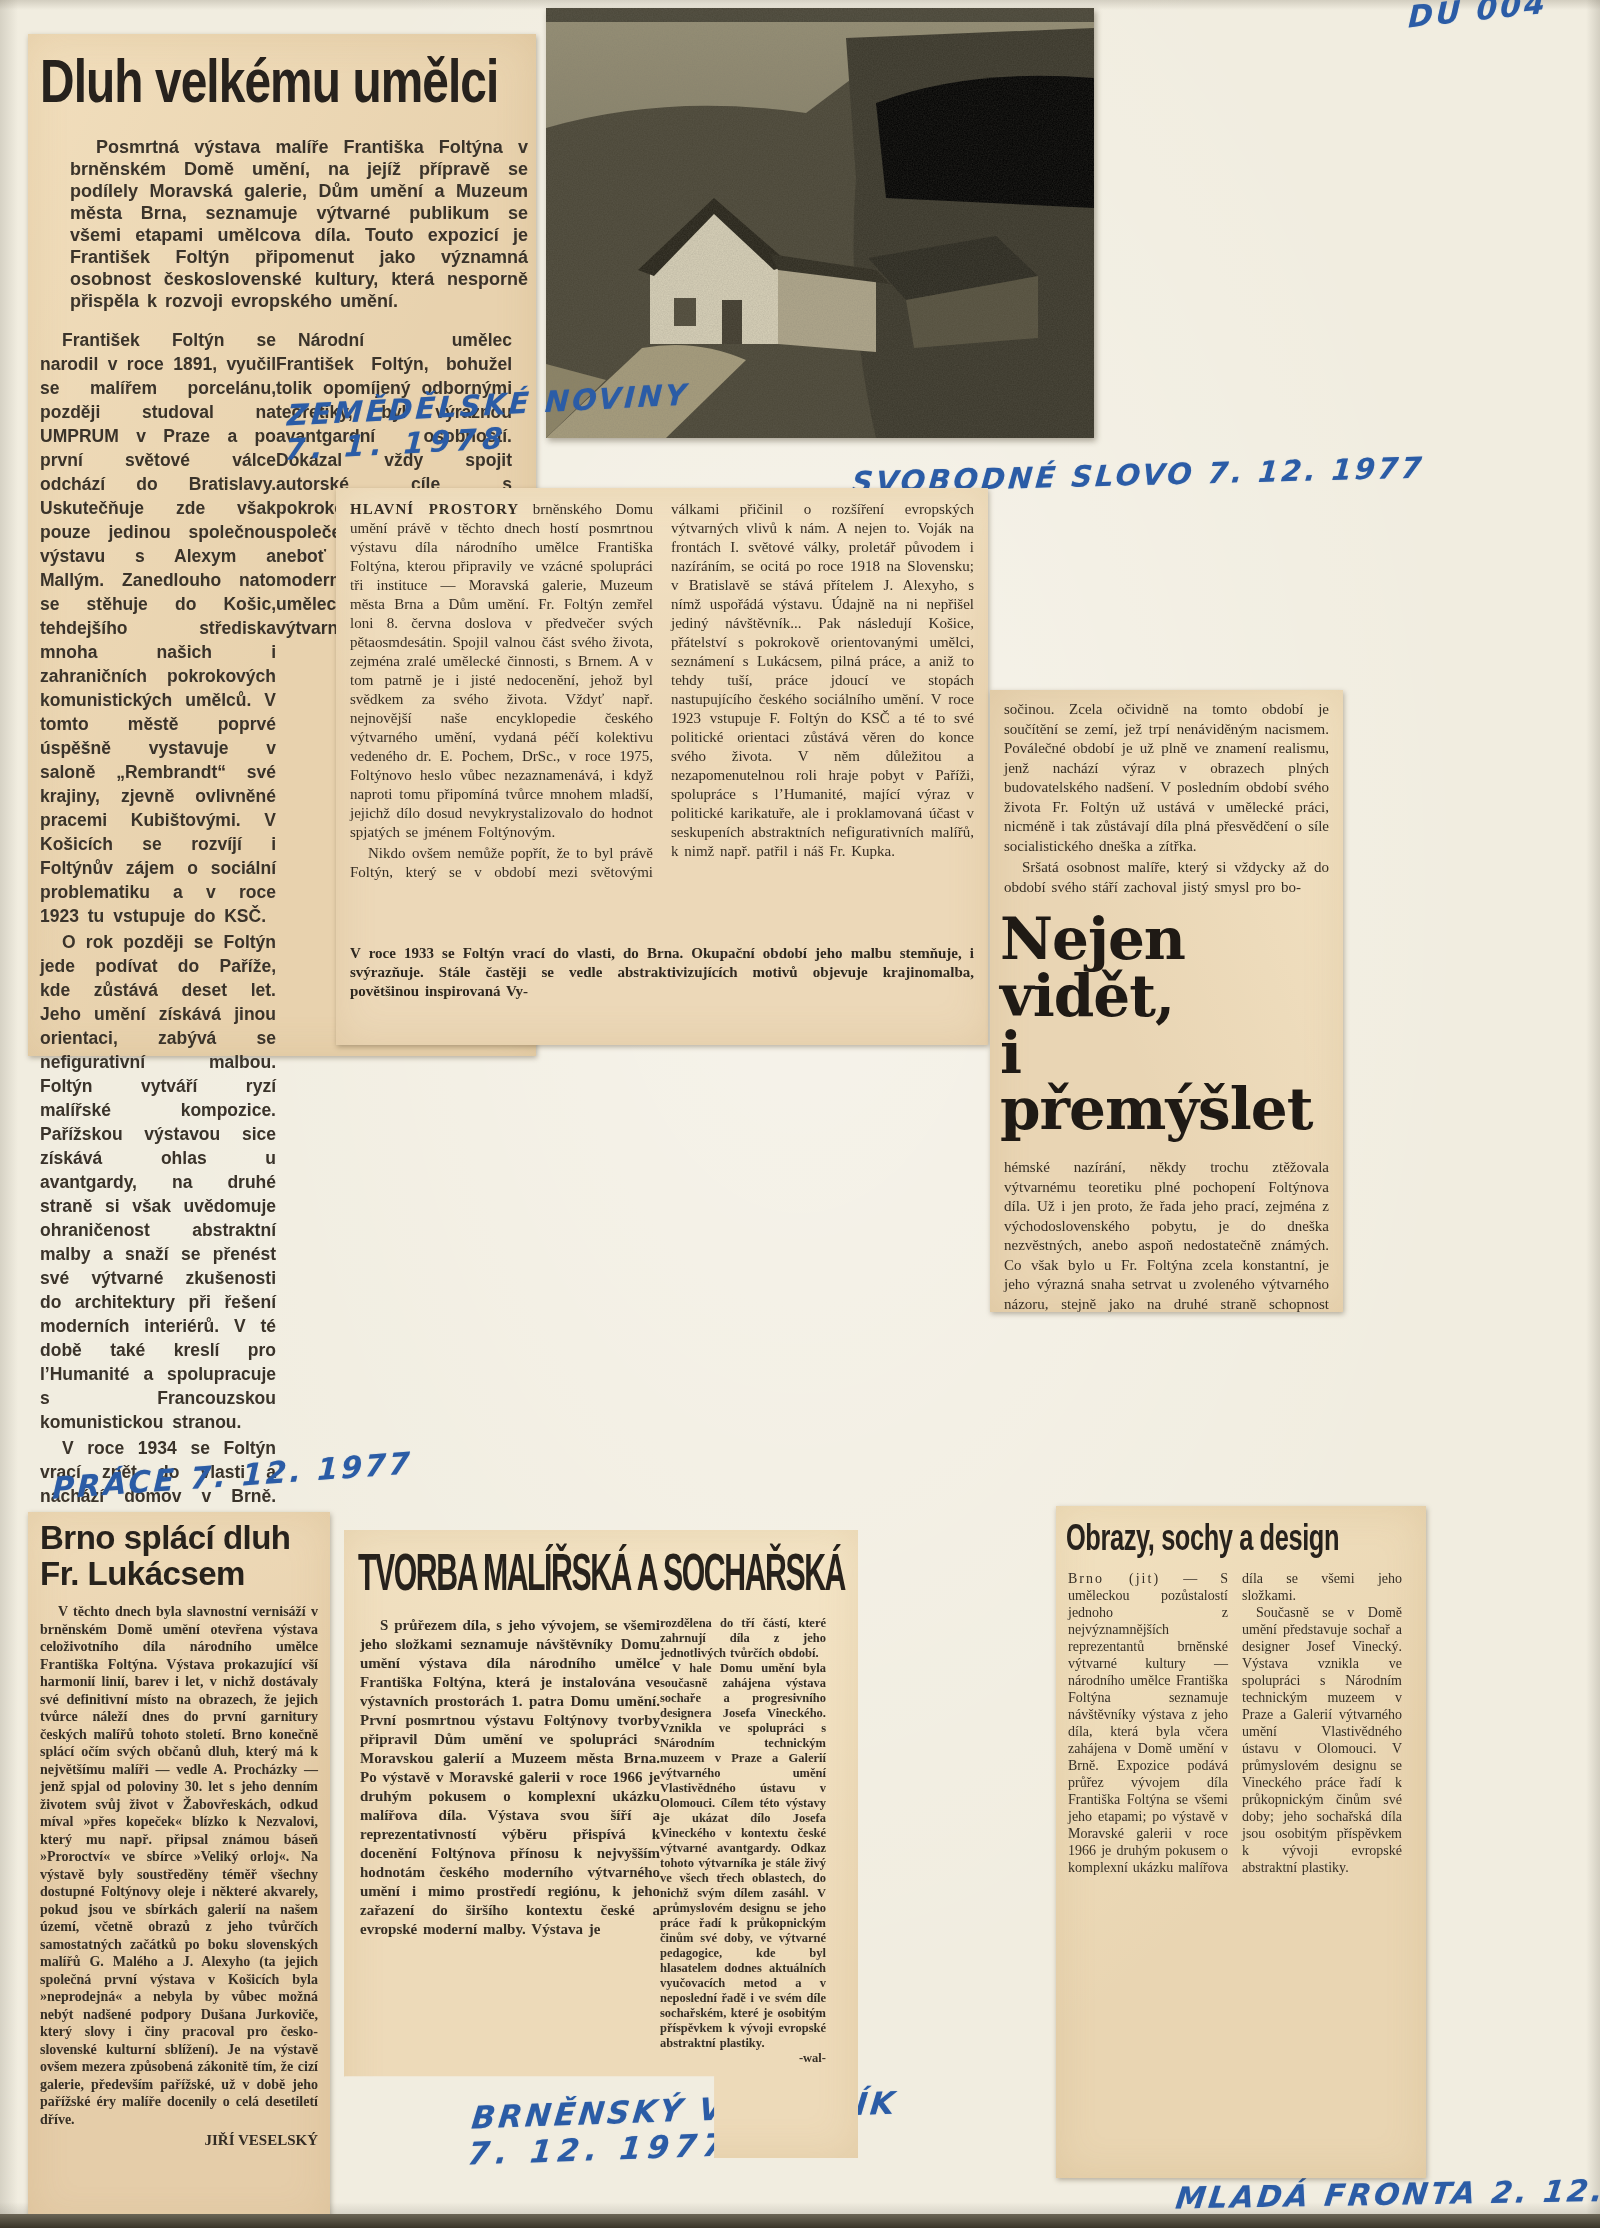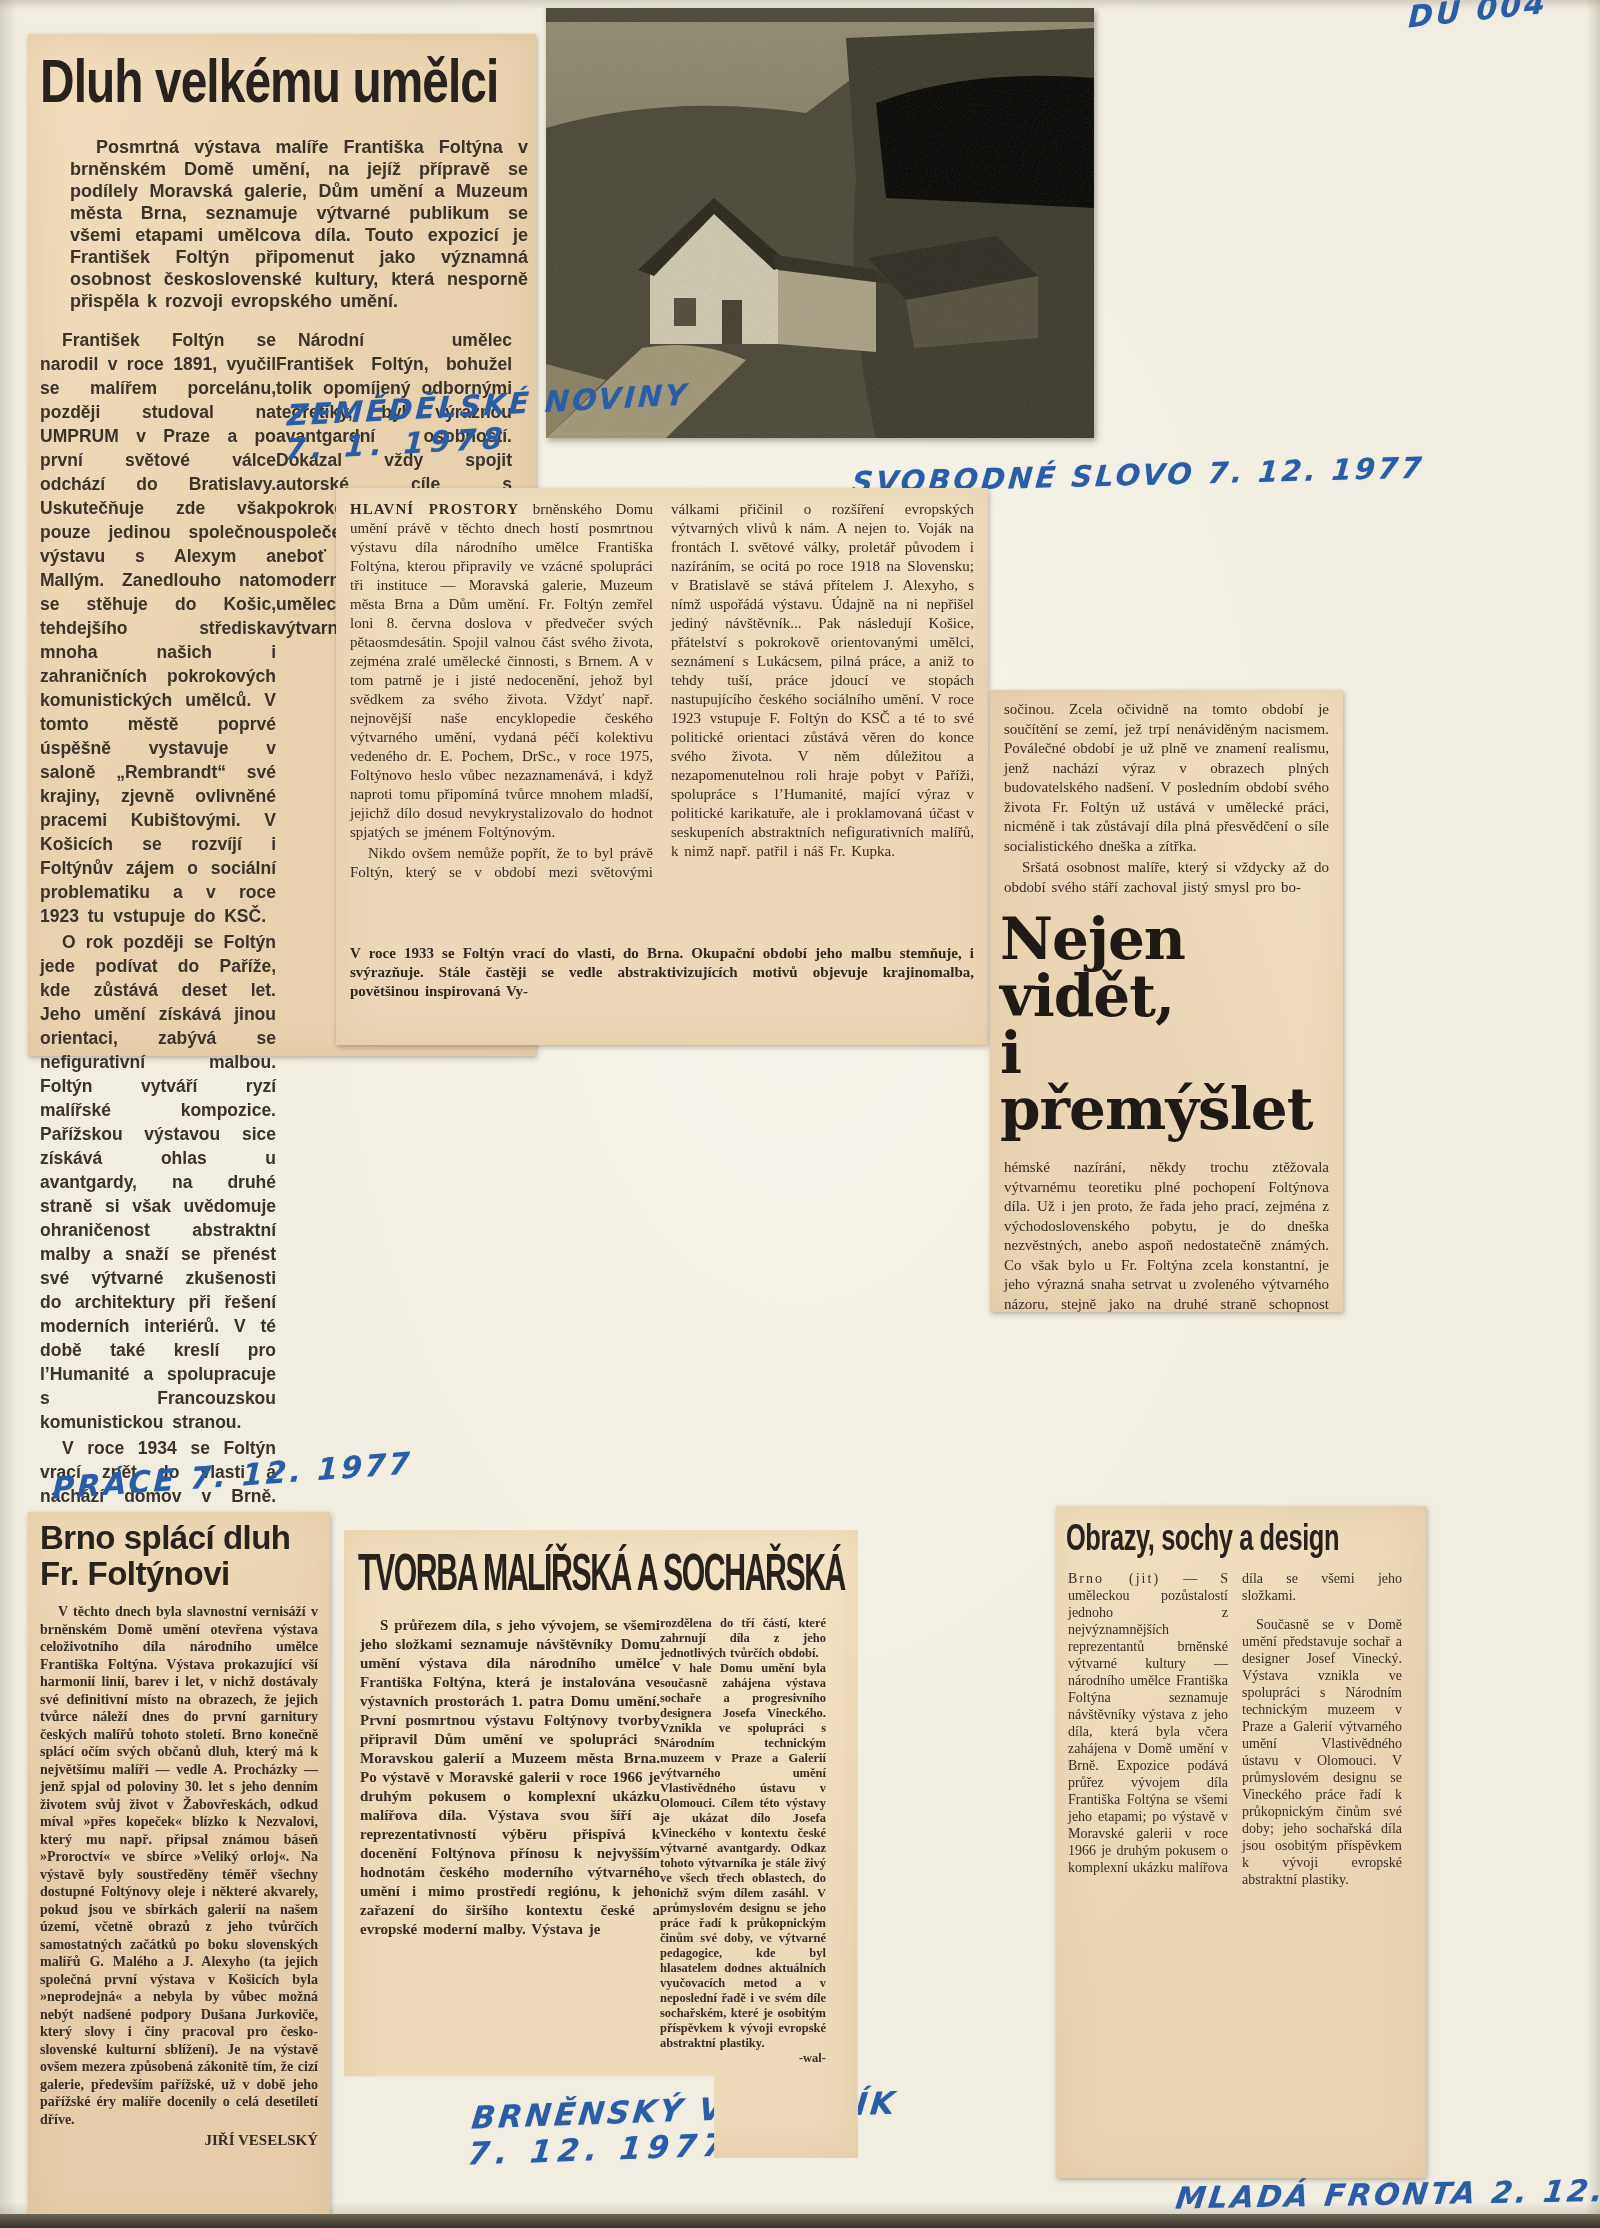--- a/index.html
+++ b/index.html
@@ -103,21 +103,21 @@
   #clip-obrazy{left:1056px;top:1506px;width:370px;height:672px;background:#e9d5b2;
     background-image:linear-gradient(140deg, rgba(255,244,214,.4), rgba(0,0,0,0) 55%);
     font-family:"Liberation Serif", serif;overflow:hidden;}
   #clip-obrazy .headline{
     margin:10px 0 2px 10px;font-weight:900;font-size:31px;letter-spacing:-.5px;white-space:nowrap;
     color:#27221c;font-family:"Liberation Sans", sans-serif;
     transform:scale(.82,1.2);transform-origin:left top;}
   #clip-obrazy .body{column-count:2;column-gap:14px;padding:16px 24px 0 12px;
     font-size:14px;line-height:17px;text-align:justify;word-spacing:1px;color:#352e25;}
   #clip-obrazy .body p{margin:0;}
-  #clip-obrazy .body p + p{text-indent:14px;margin-top:12px;}
+  #clip-obrazy .body p + p{text-indent:14px;margin-top:0;}
   #clip-obrazy .dateline{letter-spacing:2px;}
   
   #edge-bottom{position:absolute;left:0;top:2214px;width:1600px;height:14px;
     background:linear-gradient(180deg,#6b6556,#393428);}
 </style>
 </head>
 <body>
 
 <div id="scan">
 
@@ -208,21 +208,21 @@
       <div>i přemýšlet</div>
     </div>
     <div class="txt">
       <p>hémské nazírání, někdy trochu ztěžovala výtvarnému teoretiku plné pochopení Foltýnova díla. Už i jen proto, že řada jeho prací, zejména z východoslovenského pobytu, je do dneška nezvěstných, anebo aspoň nedostatečně známých. Co však bylo u Fr. Foltýna zcela konstantní, je jeho výrazná snaha setrvat u zvoleného výtvarného názoru, stejně jako na druhé straně schopnost rozpoznat, kdy si doba žádá nové výtvarné umění, orientované k jejím potřebám.</p>
     </div>
   </div>
 
   <div class="clip" id="clip-brno">
     <div class="headline">
       <div>Brno splácí dluh</div>
-      <div>Fr. Foltýnovi</div>
+      <div>Fr. Lukácsem</div>
     </div>
     <div class="body">
       <p>V těchto dnech byla slavnostní vernisáží v brněnském Domě umění otevřena výstava celoživotního díla národního umělce Františka Foltýna. Výstava prokazující vší harmonií linií, barev i let, v nichž dostávaly své definitivní místo na obrazech, že jejich tvůrce náleží dnes do první garnitury českých malířů tohoto století. Brno konečně splácí očím svých občanů dluh, který má k největšímu malíři — vedle A. Procházky — jenž spjal od poloviny 30. let s jeho denním životem svůj život v Žabovřeskách, odkud míval »přes kopeček« blízko k Nezvalovi, který mu např. připsal známou báseň »Proroctví« ve sbírce »Veliký orloj«. Na výstavě byly soustředěny téměř všechny dostupné Foltýnovy oleje i některé akvarely, pokud jsou ve sbírkách galerií na našem území, včetně obrazů z jeho tvůrčích samostatných začátků po boku slovenských malířů G. Malého a J. Alexyho (ta jejich společná první výstava v Košicích byla »neprodejná« a nebyla by vůbec možná nebýt nadšené podpory Dušana Jurkoviče, který slovy i činy pracoval pro česko-slovenské kulturní sblížení). Je na výstavě ovšem mezera způsobená zákonitě tím, že cizí galerie, především pařížské, už v době jeho pařížské éry malíře docenily o celá desetiletí dříve.</p>
     </div>
     <div class="sig">JIŘÍ VESELSKÝ</div>
   </div>
 
   <div class="clip" id="clip-tvorba">
     <div class="headline">TVORBA MALÍŘSKÁ A SOCHAŘSKÁ</div>
     <div class="cols">

